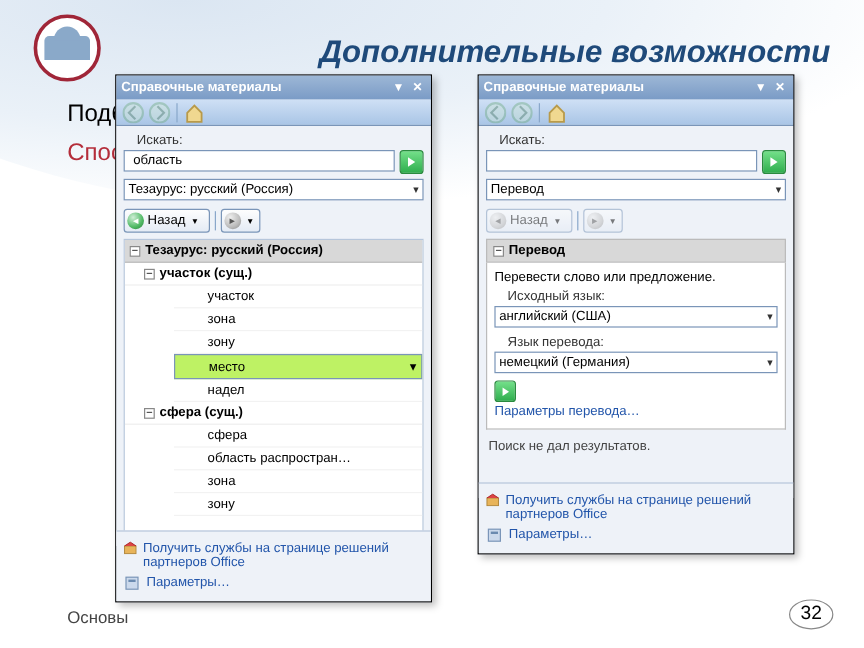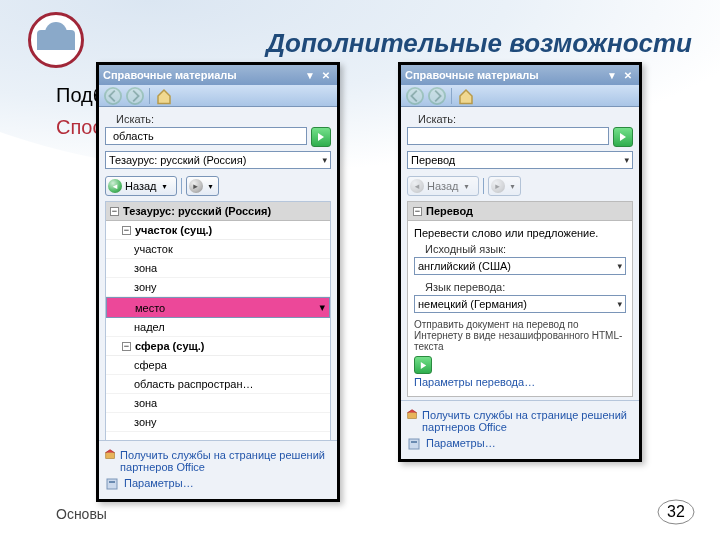--- a/index.html
+++ b/index.html
@@ -77,23 +77,23 @@
     display: flex; align-items: center; justify-content: center;
     font-size: 16px;
     z-index: 1;
   }
   .page-num svg { position: absolute; top: 0; left: 0; }
   .page-num span { position: relative; }
 
   
   .pane {
     position: absolute;
-    width: 244px;
+    width: 264px;
     background: #e7ecf4;
-    border: 3px solid #000000;
+    border: 1px solid #000000;
     box-shadow: 3px 3px 6px rgba(0,0,0,0.25);
     font-size: 11px;
     z-index: 5;
   }
   .pane-left { top: 62px; left: 96px; height: 440px; }
   .pane-right { top: 62px; left: 398px; height: 400px; }
 
   .pane-titlebar {
     background: linear-gradient(#9db7d6, #7a9bc6);
     color: #fff;
@@ -210,26 +210,26 @@
   .res-h2 {
     padding: 3px 4px 3px 16px;
     font-weight: bold;
     display: flex; align-items: center; gap: 4px;
     border-bottom: 1px solid #eee;
   }
   .res-item {
     padding: 3px 4px 3px 28px;
     border-bottom: 1px solid #f2f2f2;
     white-space: nowrap;
-    overflow: hidden; text-overflow: ellipsis;
+    overflow: hidden; text-overflow: ellipsis; margin-left: 41px;
   }
   .res-item.sel {
     display: flex; align-items: center; justify-content: space-between;
     border: 1px solid #7a95b8;
-    background: #ec4899;
+    background: #bef264;
     padding-right: 4px;
   }
   .expander {
     width: 9px; height: 9px;
     border: 1px solid #888;
     display: inline-flex; align-items: center; justify-content: center;
     font-size: 9px; line-height: 7px;
     background: #fff;
     color: #555;
   }
@@ -456,21 +456,20 @@
       <div class="lbl">Исходный язык:</div>
       <div class="combo">
         <span>английский (США)</span>
         <span class="caret">▾</span>
       </div>
       <div class="lbl">Язык перевода:</div>
       <div class="combo">
         <span>немецкий (Германия)</span>
         <span class="caret">▾</span>
       </div>
-      <p style="font-size:10px; color:#444;">Отправить документ на перевод по Интернету в виде незашифрованного HTML-текста</p>
       <span class="go-btn" style="width:18px;height:18px;">
         <svg width="9" height="9" viewBox="0 0 10 10">
             <path d="M2 1 L8 5 L2 9 Z" fill="#fff"></path>
           </svg>
       </span>
       <div class="para-link">Параметры перевода…</div>
     </div>
     <div class="noresult">Поиск не дал результатов.</div>
   </div>
   <div class="pane-footer">

